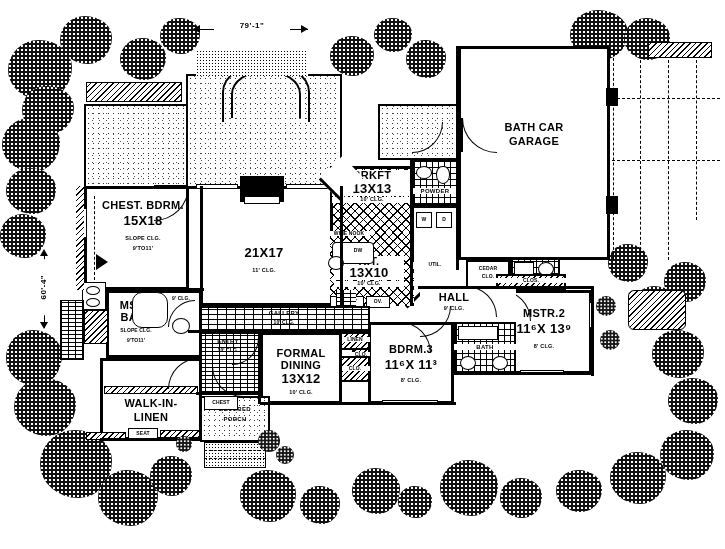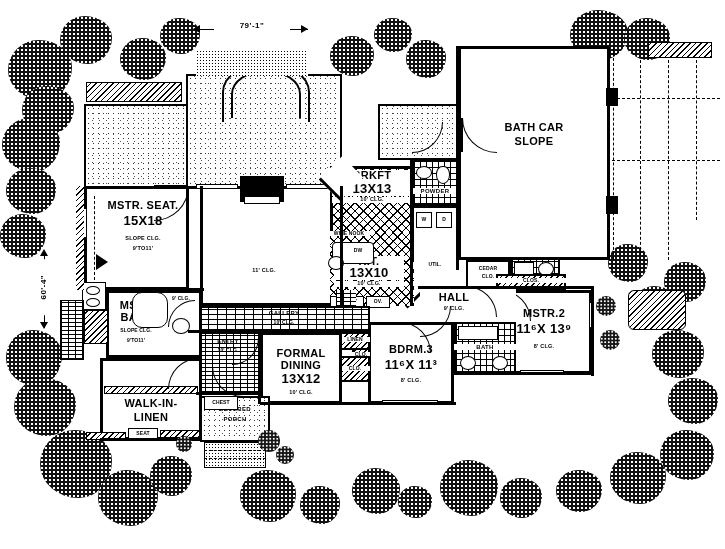--- a/index.html
+++ b/index.html
@@ -111,51 +111,52 @@
   <div class="arcwall" style="left:231px;top:70px;width:66px;height:46px;border-bottom:none;border-radius:50% 50% 0 0;"></div>
 
   <div class="openarea hatchd" style="left:86px;top:82px;width:96px;height:20px;border:1px solid #000;"></div>
 
   <div class="openarea stipple" style="left:378px;top:104px;width:82px;height:56px;border:2px solid #000;"></div>
 
   <div class="openarea dots" style="left:196px;top:50px;width:112px;height:26px;"></div>
 
   <div class="room" style="left:458px;top:46px;width:152px;height:214px;"></div>
   <div class="lbl room-name" style="left:468px;top:122px;width:132px;">BATH CAR</div>
-  <div class="lbl room-name" style="left:468px;top:136px;width:132px;">SLOPE</div>
+  <div class="lbl room-name" style="left:468px;top:136px;width:132px;">GARAGE</div>
 
   <div class="dash-v" style="left:613px;top:48px;height:212px;"></div>
   <div class="dash-v" style="left:640px;top:60px;height:200px;"></div>
   <div class="dash-v" style="left:668px;top:60px;height:200px;"></div>
   <div class="dash-v" style="left:696px;top:60px;height:160px;"></div>
   <div class="dash-h" style="left:612px;top:98px;width:108px;"></div>
   <div class="dash-h" style="left:612px;top:160px;width:108px;"></div>
 
   <div class="wall" style="left:606px;top:88px;width:12px;height:18px;"></div>
   <div class="wall" style="left:606px;top:196px;width:12px;height:18px;"></div>
 
   <div class="doorarc" style="left:462px;top:118px;width:34px;height:34px;border-top:none;border-right:none;border-radius:0 0 0 100%;"></div>
   <div class="wall" style="left:461px;top:118px;width:2px;height:34px;"></div>
 
   <div class="room" style="left:84px;top:186px;width:118px;height:104px;"></div>
-  <div class="lbl room-name" style="left:88px;top:200px;width:110px;">MSTR. SEAT.</div>
+  <div class="lbl room-name" style="left:88px;top:200px;width:110px;">CHEST. BDRM.</div>
   <div class="lbl room-dim" style="left:88px;top:214px;width:110px;">15X18</div>
   <div class="lbl room-small" style="left:88px;top:236px;width:110px;">SLOPE CLG.</div>
   <div class="lbl room-small" style="left:88px;top:246px;width:110px;">9'TO11'</div>
   <div class="dash-v" style="left:94px;top:196px;height:84px;"></div>
   <div class="dash-v" style="left:192px;top:196px;height:84px;"></div>
 
   <div class="doorarc" style="left:154px;top:186px;width:34px;height:34px;border-top:none;border-left:none;border-radius:0 0 100% 0;"></div>
   <div class="wall" style="left:154px;top:185px;width:34px;height:2px;"></div>
 
   <div class="fix" style="left:82px;top:208px;width:5px;height:30px;"></div>
 
   <div style="position:absolute;left:96px;top:254px;width:0;height:0;border-top:8px solid transparent;border-bottom:8px solid transparent;border-left:12px solid #000;"></div>
 
   <div class="room" style="left:186px;top:186px;width:156px;height:120px;"></div>
+  <div class="lbl room-dim" style="left:190px;top:246px;width:148px;">21X17</div>
   <div class="lbl room-small" style="left:190px;top:268px;width:148px;">11' CLG.</div>
 
   <div class="wall" style="left:240px;top:176px;width:44px;height:26px;"></div>
   <div class="fix" style="left:244px;top:196px;width:36px;height:8px;background:#fff;"></div>
 
   <div class="fix" style="left:196px;top:184px;width:42px;height:5px;"></div>
   <div class="fix" style="left:286px;top:184px;width:50px;height:5px;"></div>
 
   <div class="openarea diag" style="left:330px;top:166px;width:84px;height:120px;border:3px solid #000;"></div>
   <div class="lbl room-name" style="left:332px;top:170px;width:80px;background:#fff;">BRKFT</div>

